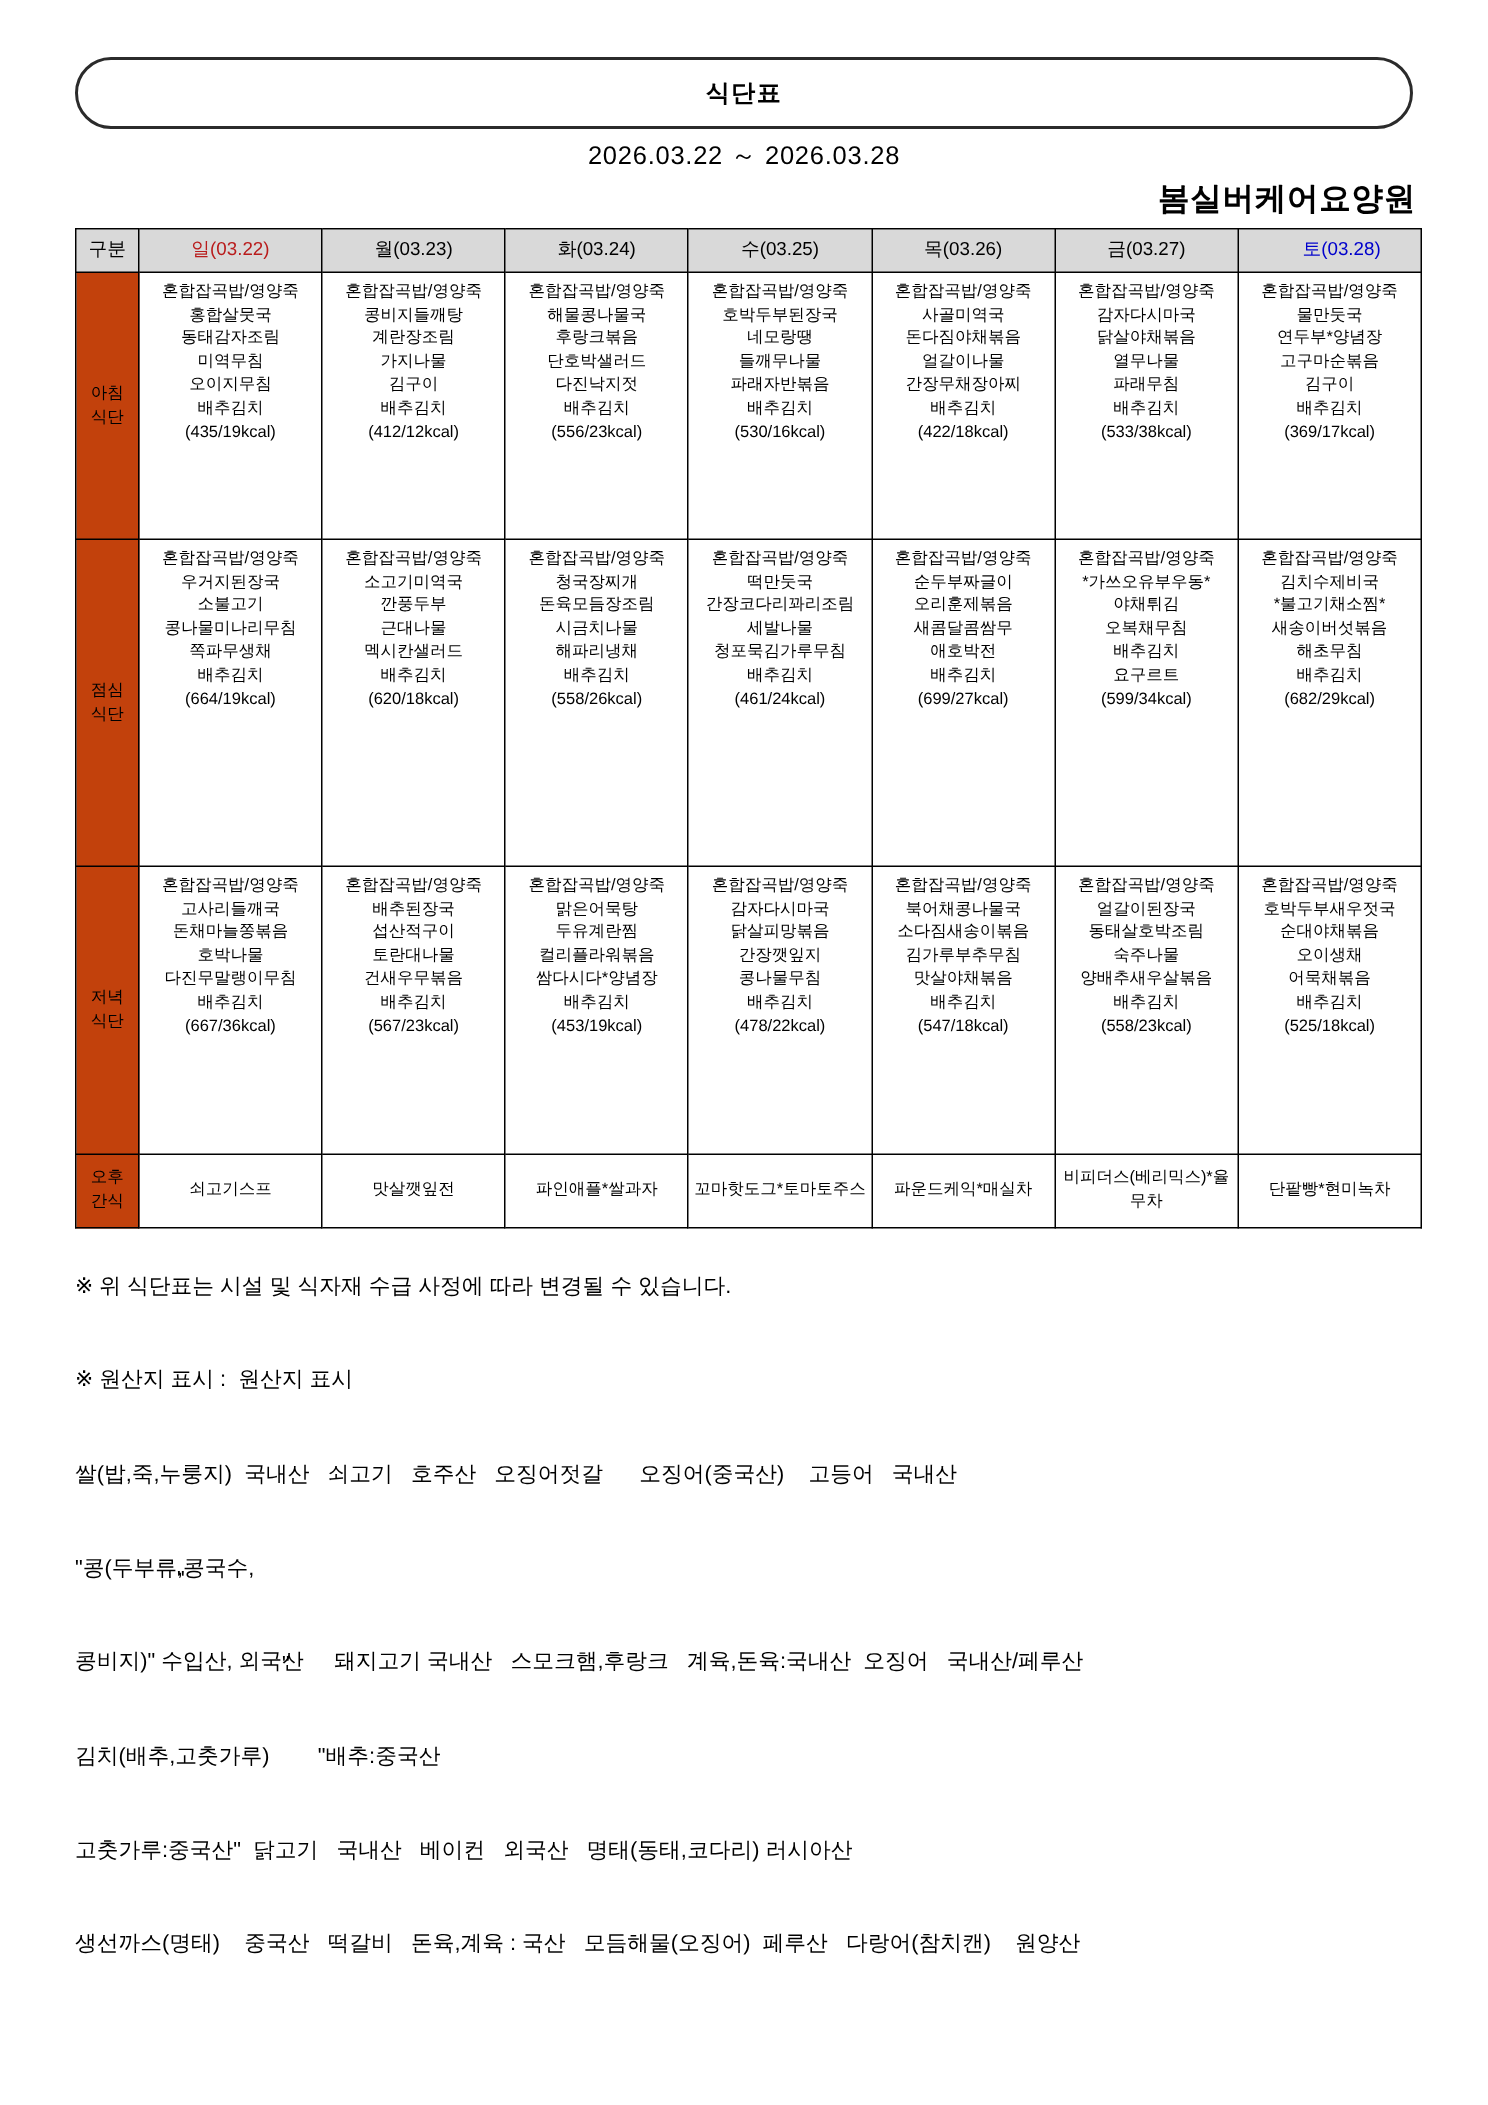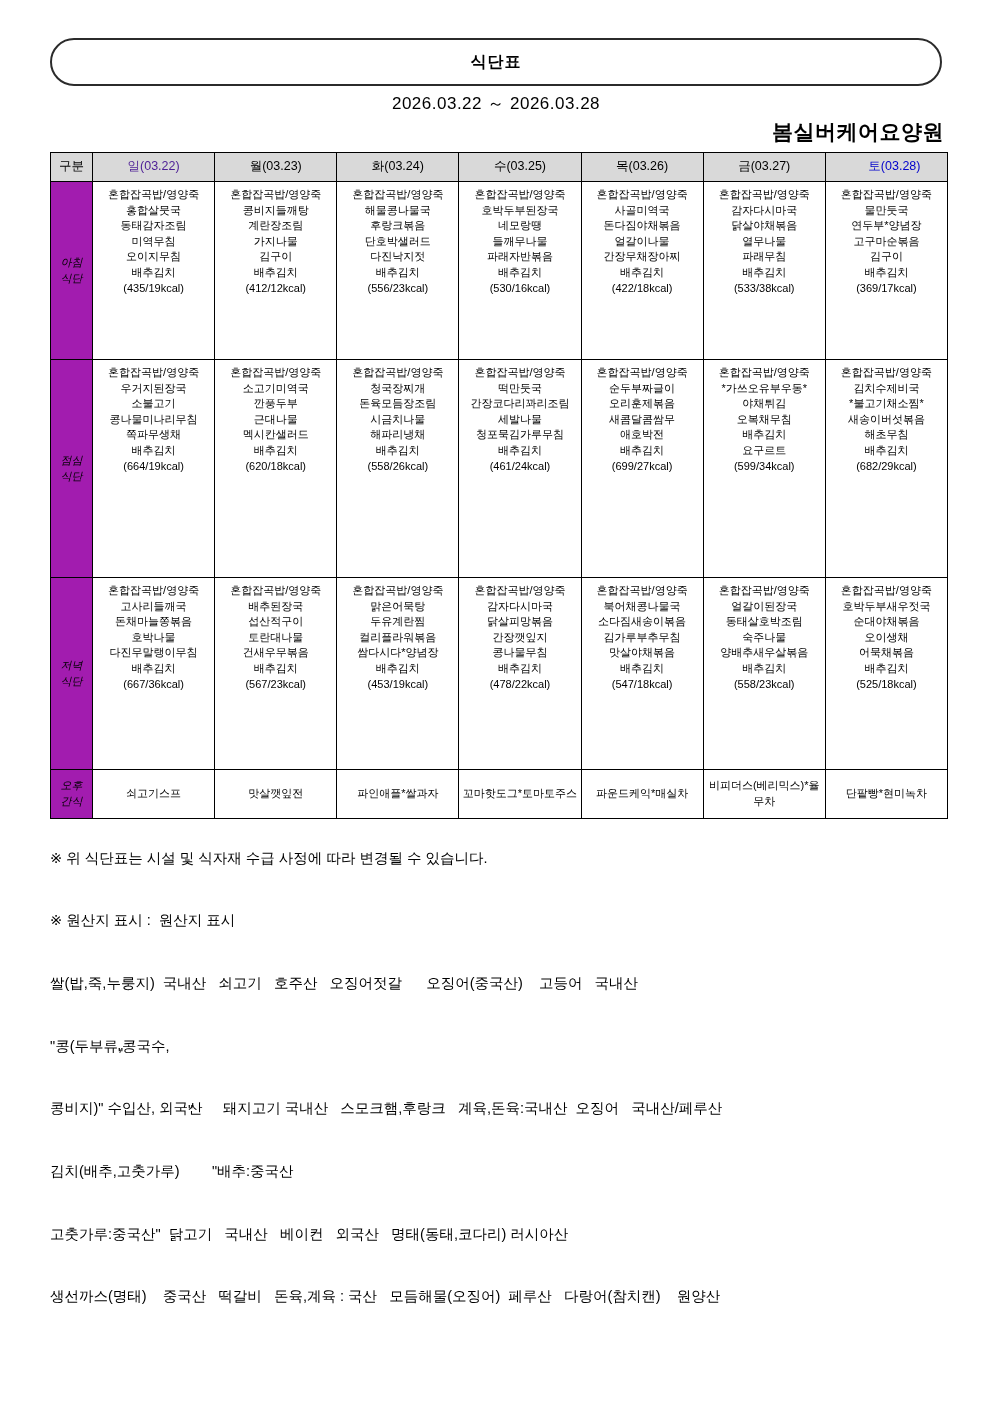--- a/index.html
+++ b/index.html
@@ -80,33 +80,32 @@
   .menu-table th {
     background: #d9d9d9;
     font-weight: normal;
     height: 24px;
     font-size: 12.5px;
   }
   .col-div { width: 42px; }
   .col-day { width: 122px; }
 
   .row-label {
-    background: #a21caf;
+    background: #c2410c;
     font-size: 12.5px;
     line-height: 1.45;
     width: 42px;
-    font-style: italic;
   }
   .cell-lines {
     display: block;
   }
   .cell-lines .ln {
     display: block;
   }
-  .sun { color: #4c1d95; }
+  .sun { color: #b91c1c; }
   .sat { color: #0000cc; margin-left: 16px; }
 
   .r-breakfast td { height: 170px; }
   .r-lunch td { height: 210px; }
   .r-dinner td { height: 184px; }
   .r-snack td { height: 44px; }
 
   .r-breakfast td.menu-cell,
   .r-lunch td.menu-cell,
   .r-dinner td.menu-cell {

